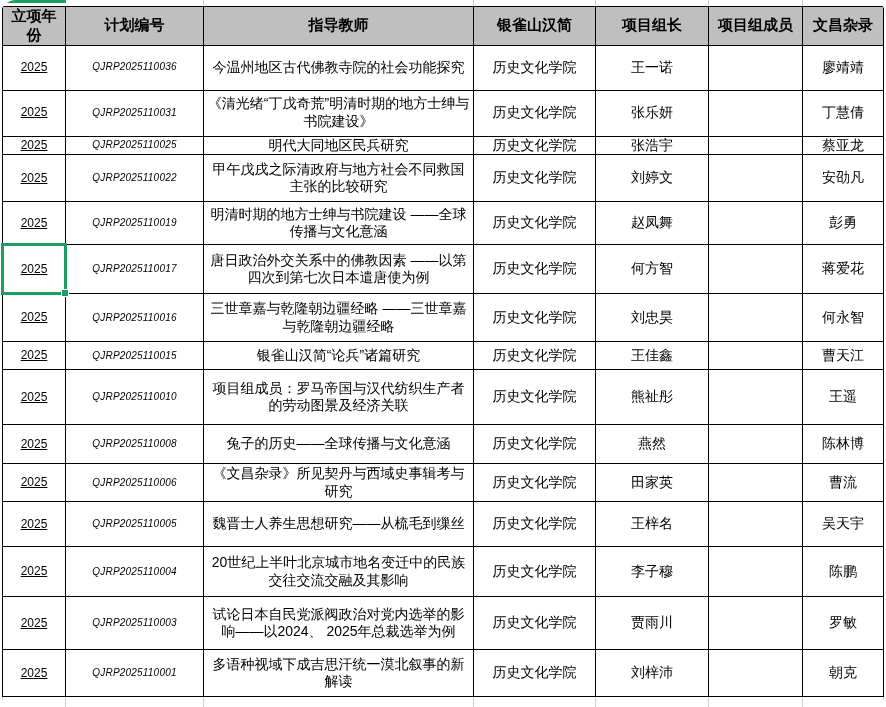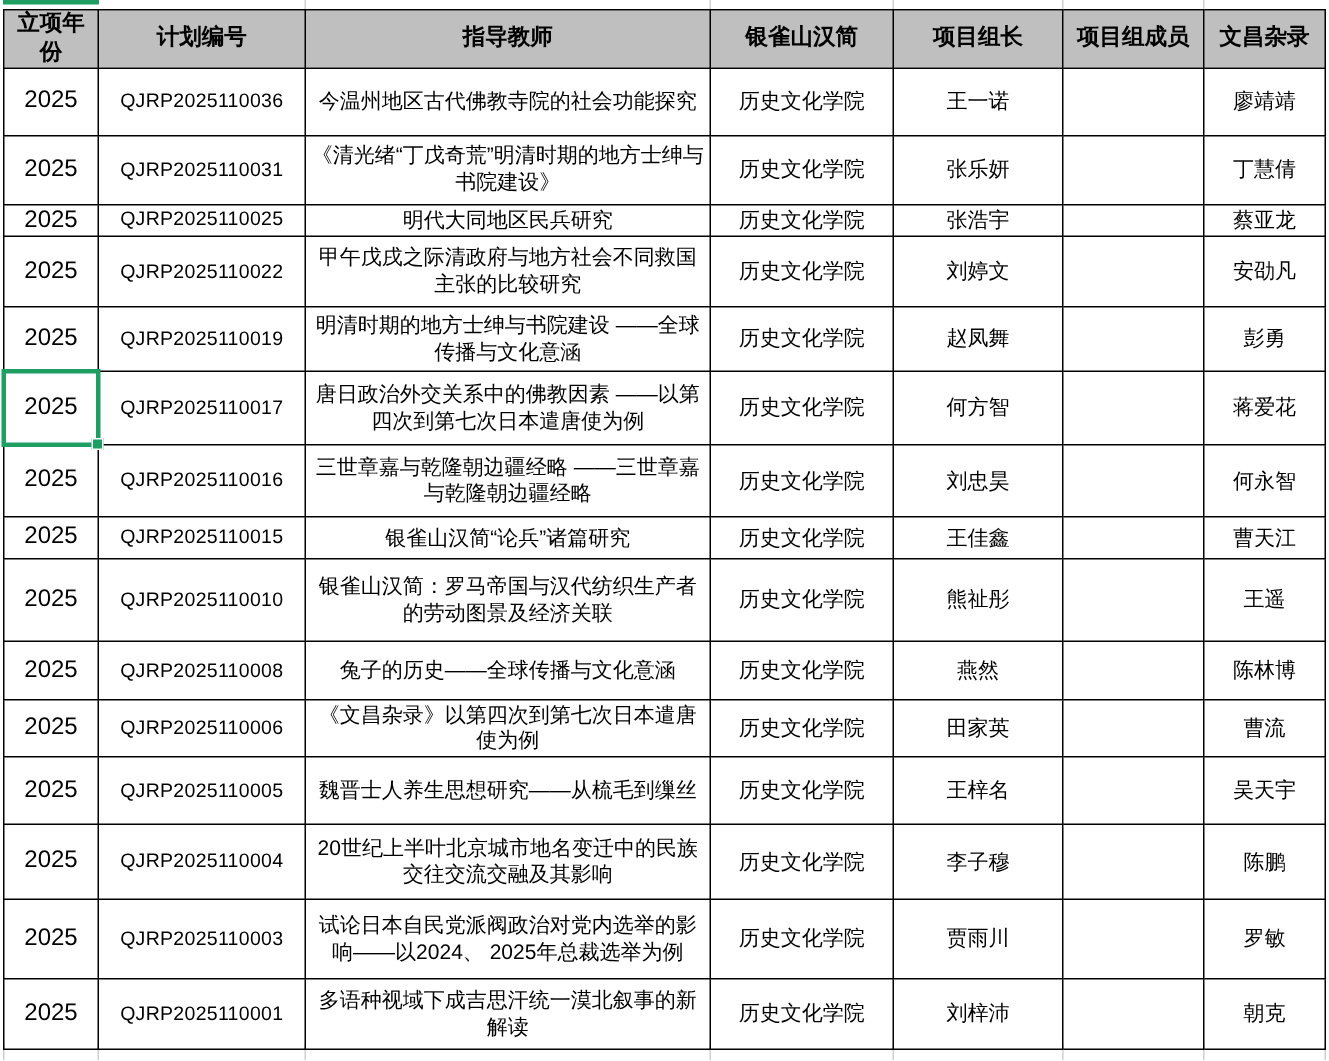--- a/index.html
+++ b/index.html
@@ -2,41 +2,42 @@
 <html style="--sel-green: #1e9e62;"><head>
 <meta charset="utf-8">
 <style>
   html,body{margin:0;padding:0;background:#ffffff;}
   .sheet{
     position:relative;
     width:886px;height:707px;
     background:#ffffff;
     font-family:"Liberation Sans","DejaVu Sans",sans-serif;
     overflow:hidden;
+    border-radius:16px;
   }
   table.grid{
     position:absolute;left:2px;top:6px;
     border-collapse:collapse;table-layout:fixed;
   }
   .grid th,.grid td{
     border:1px solid #000000;
     text-align:center;vertical-align:middle;
     padding:0 3px;
     color:#000000;
     font-size:14px;line-height:1.28;
     word-break:break-all;
   }
   .grid th{
     background:#bfbfbf;
     font-weight:bold;
     font-size:15px;
     line-height:1.25;
   }
-  .grid td.c-year{font-size:16px;}
-  .grid td.c-plan{font-size:13px;font-weight:500;letter-spacing:0.2px;}
+  .grid td.c-year{font-size:12px;text-decoration:underline;}
+  .grid td.c-plan{font-size:10px;font-weight:500;letter-spacing:0.2px;font-style:italic;}
   .grid td.c-title{font-size:14px;}
   
   td.selected-cell{position:relative;}
   td.selected-cell::before{
     content:"";position:absolute;inset:-2px;
     border:3px solid var(--sel-green);
     pointer-events:none;z-index:5;
   }
   td.selected-cell::after{
     content:"";position:absolute;right:-4px;bottom:-4px;
@@ -167,39 +168,39 @@
           <td class="c-plan">QJRP2025110015</td>
           <td class="c-title">银雀山汉简“论兵”诸篇研究</td>
           <td class="c-unit">历史文化学院</td>
           <td class="c-leader">王佳鑫</td>
           <td class="c-members"></td>
           <td class="c-advisor">曹天江</td>
         </tr>
         <tr style="height: 55px;">
           <td class="c-year">2025</td>
           <td class="c-plan">QJRP2025110010</td>
-          <td class="c-title">银雀山汉简：罗马帝国与汉代纺织生产者的劳动图景及经济关联</td>
+          <td class="c-title">项目组成员：罗马帝国与汉代纺织生产者的劳动图景及经济关联</td>
           <td class="c-unit">历史文化学院</td>
           <td class="c-leader">熊祉彤</td>
           <td class="c-members"></td>
           <td class="c-advisor">王遥</td>
         </tr>
         <tr style="height: 39px;">
           <td class="c-year">2025</td>
           <td class="c-plan">QJRP2025110008</td>
           <td class="c-title">兔子的历史——全球传播与文化意涵</td>
           <td class="c-unit">历史文化学院</td>
           <td class="c-leader">燕然</td>
           <td class="c-members"></td>
           <td class="c-advisor">陈林博</td>
         </tr>
         <tr style="height: 38px;">
           <td class="c-year">2025</td>
           <td class="c-plan">QJRP2025110006</td>
-          <td class="c-title">《文昌杂录》以第四次到第七次日本遣唐使为例</td>
+          <td class="c-title">《文昌杂录》所见契丹与西域史事辑考与研究</td>
           <td class="c-unit">历史文化学院</td>
           <td class="c-leader">田家英</td>
           <td class="c-members"></td>
           <td class="c-advisor">曹流</td>
         </tr>
         <tr style="height: 45px;">
           <td class="c-year">2025</td>
           <td class="c-plan">QJRP2025110005</td>
           <td class="c-title">魏晋士人养生思想研究——从梳毛到缫丝</td>
           <td class="c-unit">历史文化学院</td>

